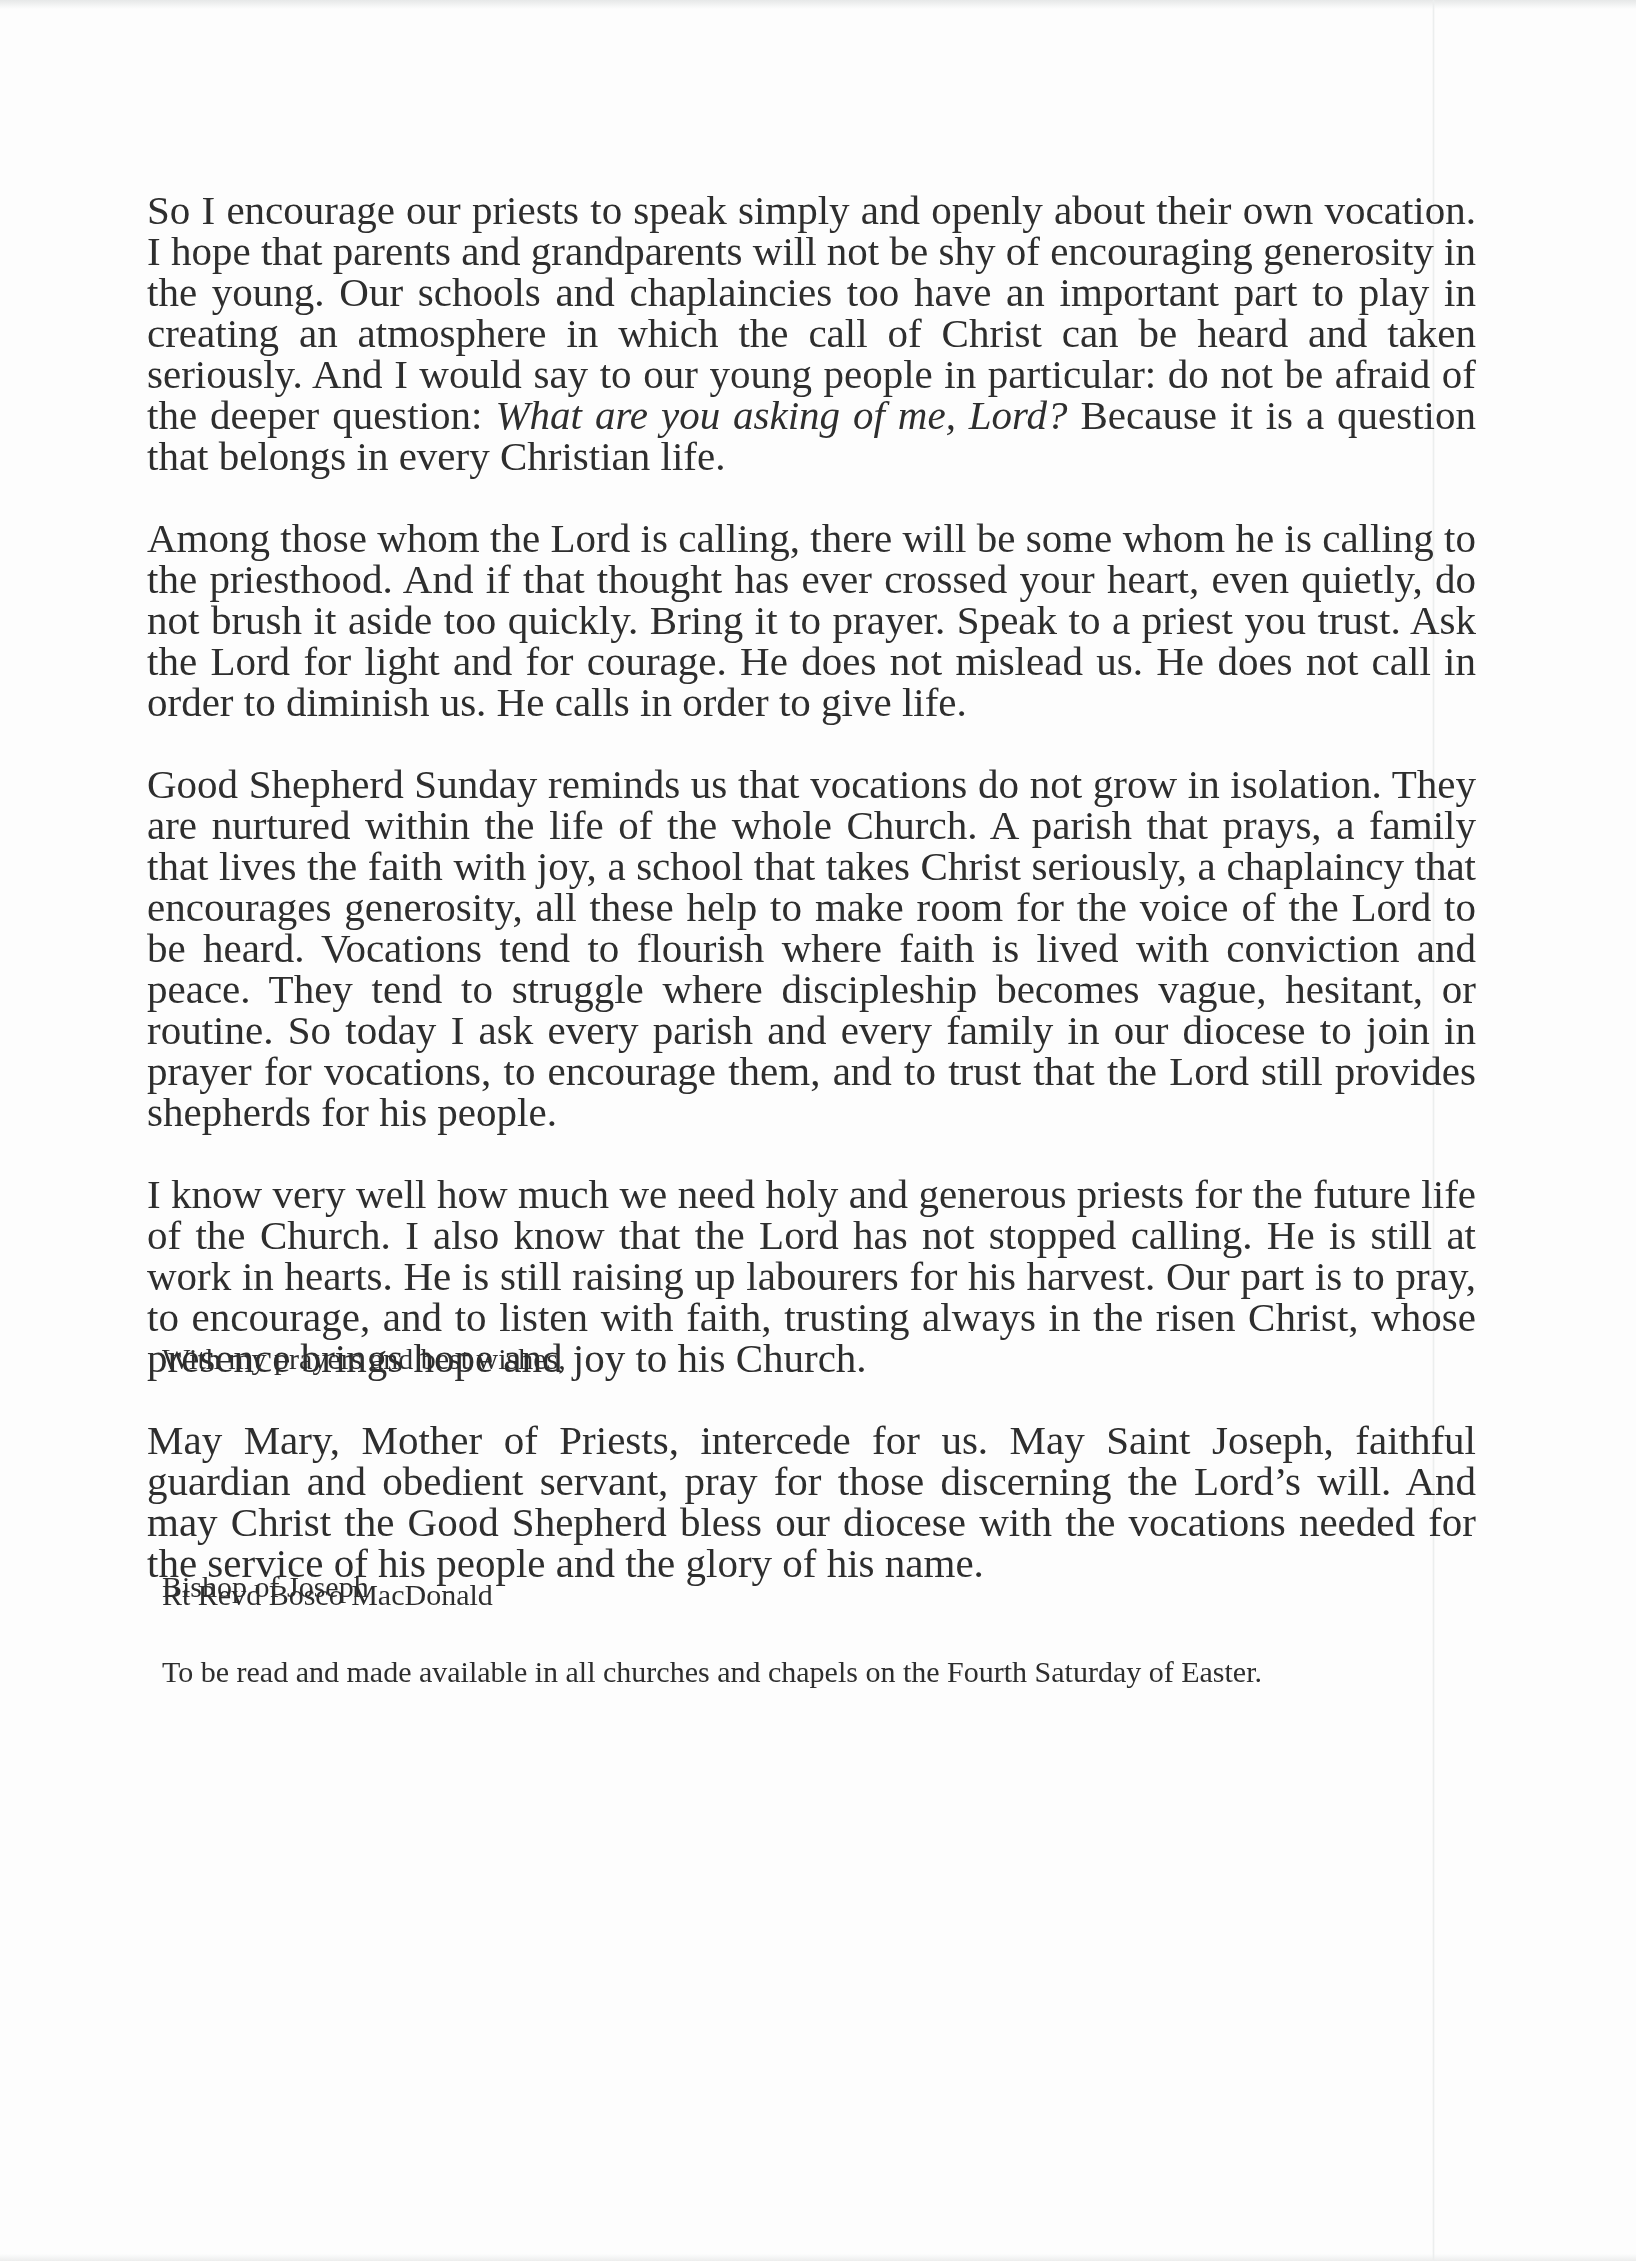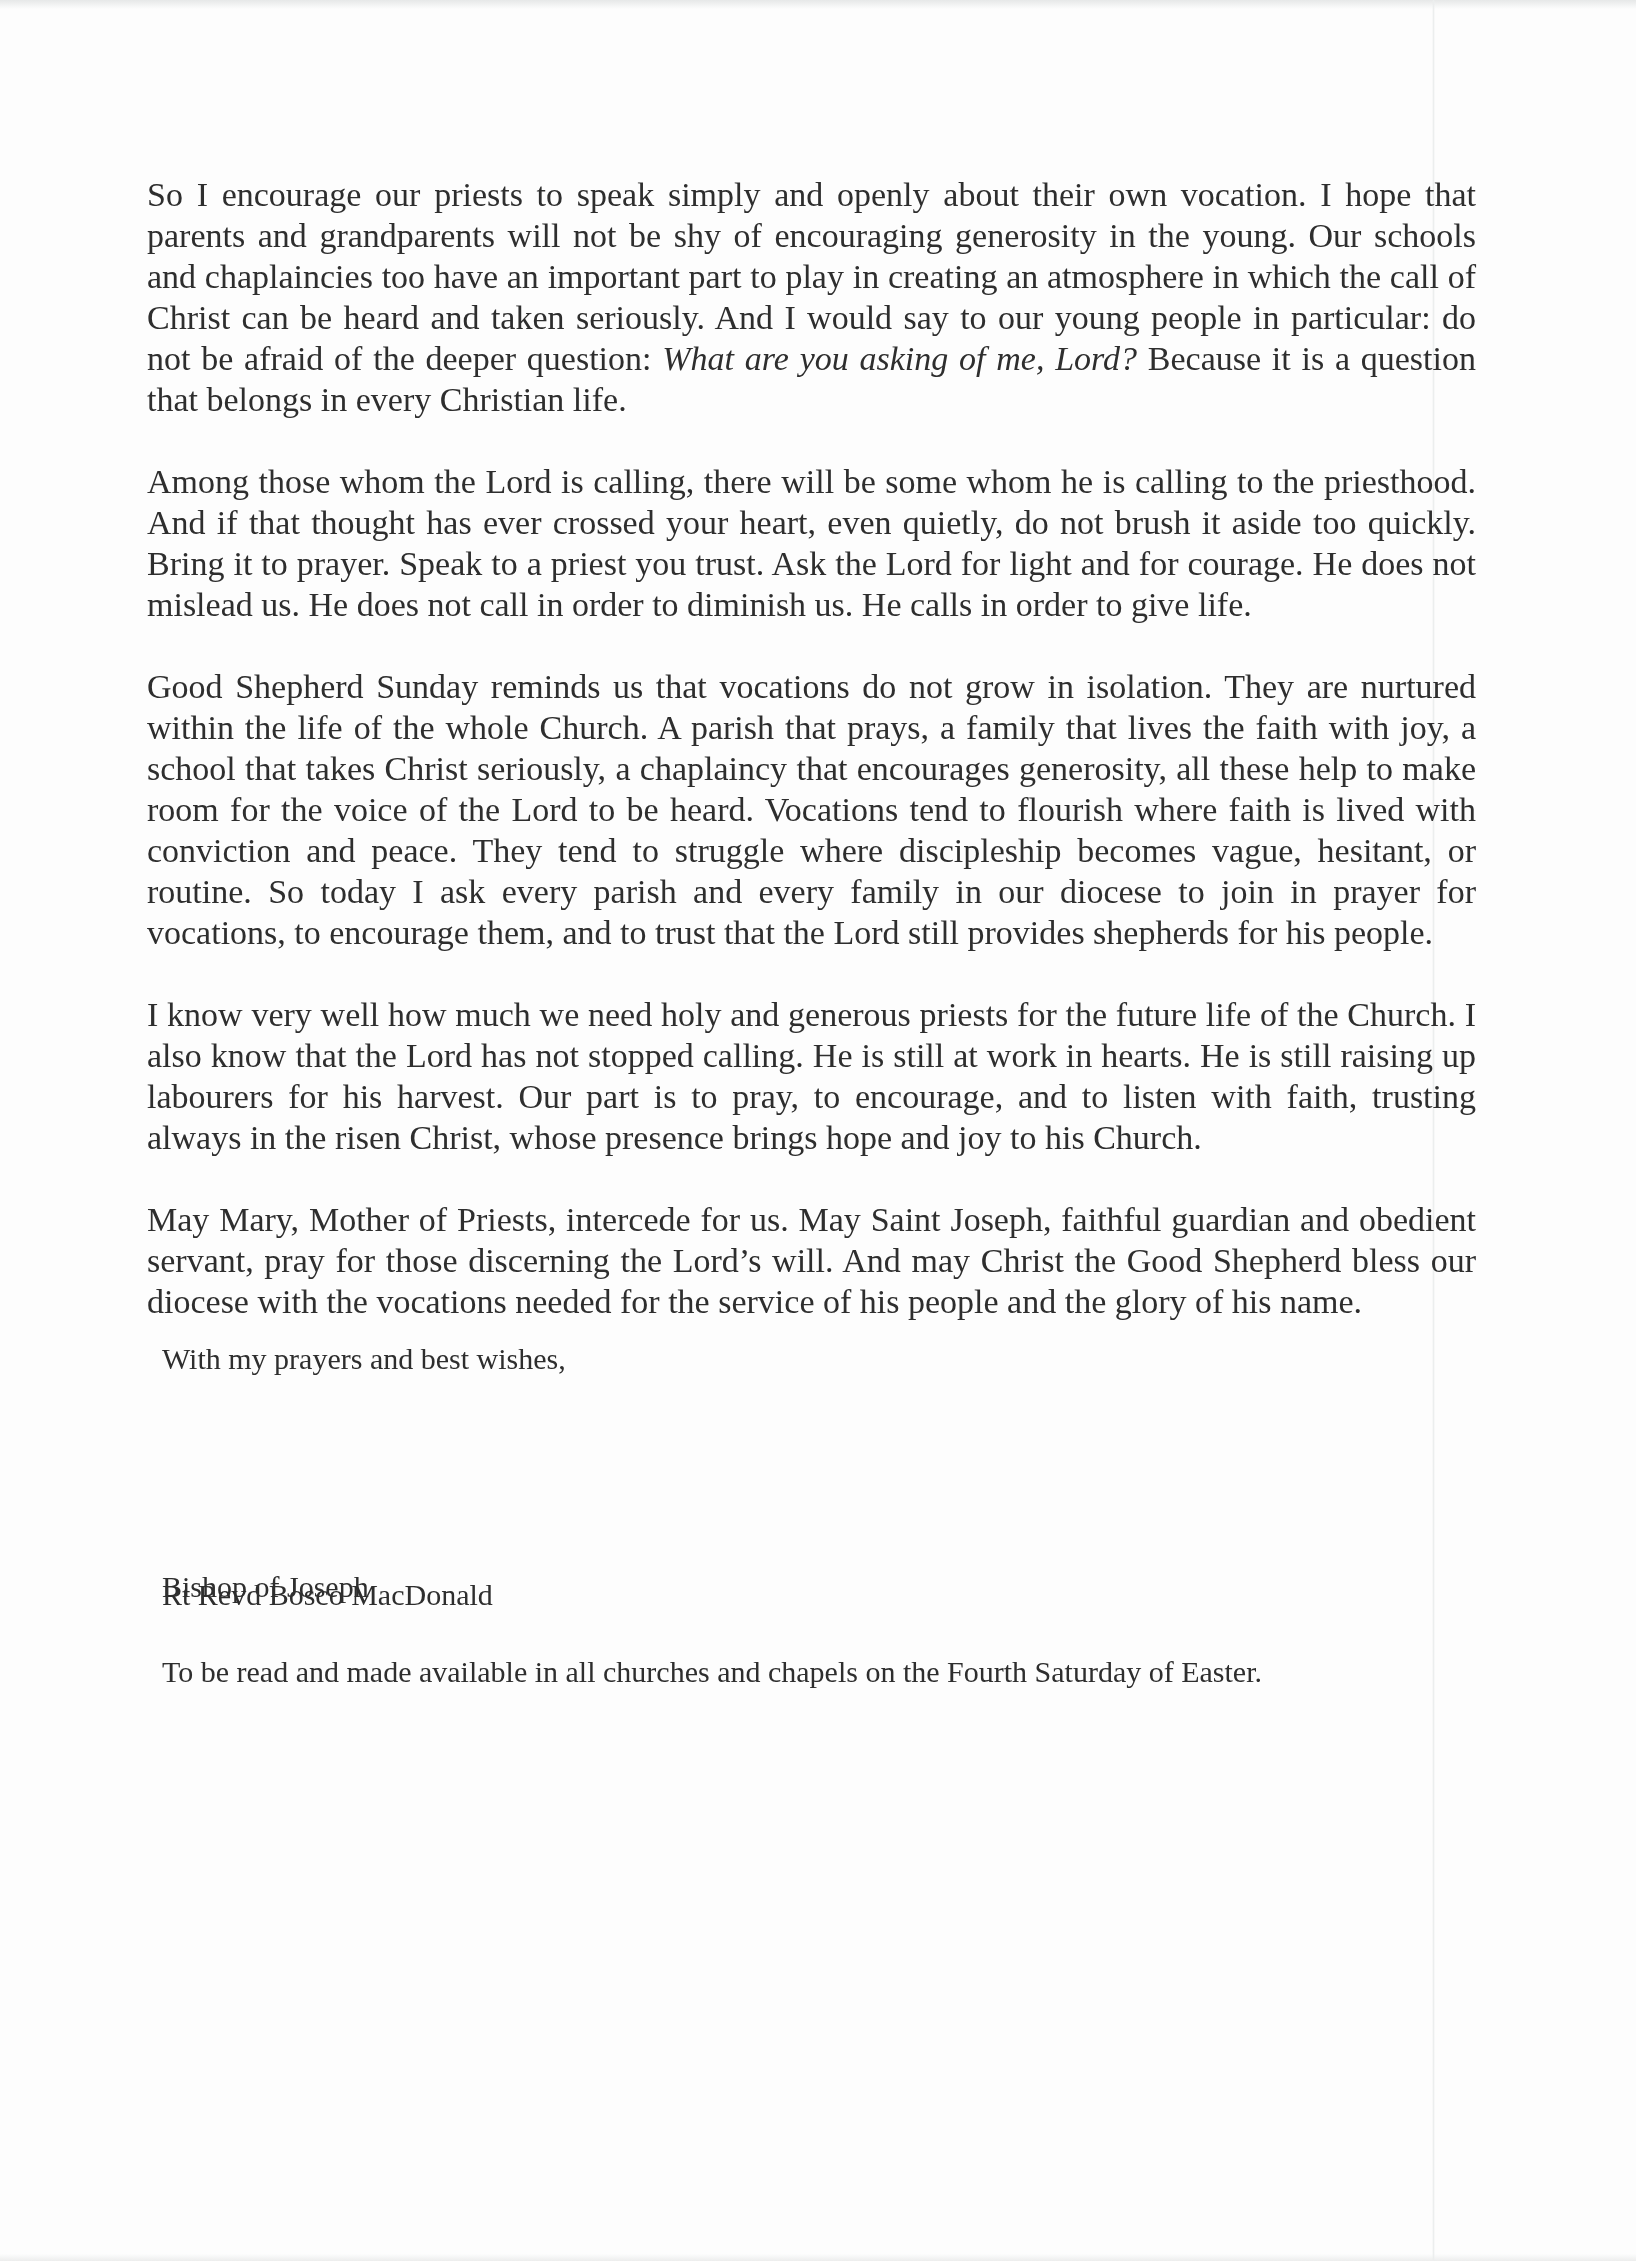--- a/index.html
+++ b/index.html
@@ -29,23 +29,23 @@
     }
     .scan-bottom-edge {
       position: absolute;
       left: 0; bottom: 0;
       width: 1636px; height: 6.6px;
       background: linear-gradient(to top, #eceded, rgba(253,253,253,0));
     }
     .letter-body {
       position: absolute;
       left: 147px;
-      top: 174px;
+      top: 190px;
       width: 1329px;
-      font-size: 34px;
+      font-size: 41px;
       line-height: 41px;
     }
     .letter-body p {
       margin: 0 0 41px 0;
       text-align: justify;
       text-align-last: left;
     }
     .letter-body em { font-style: italic; }
     .closing {
       position: absolute;

